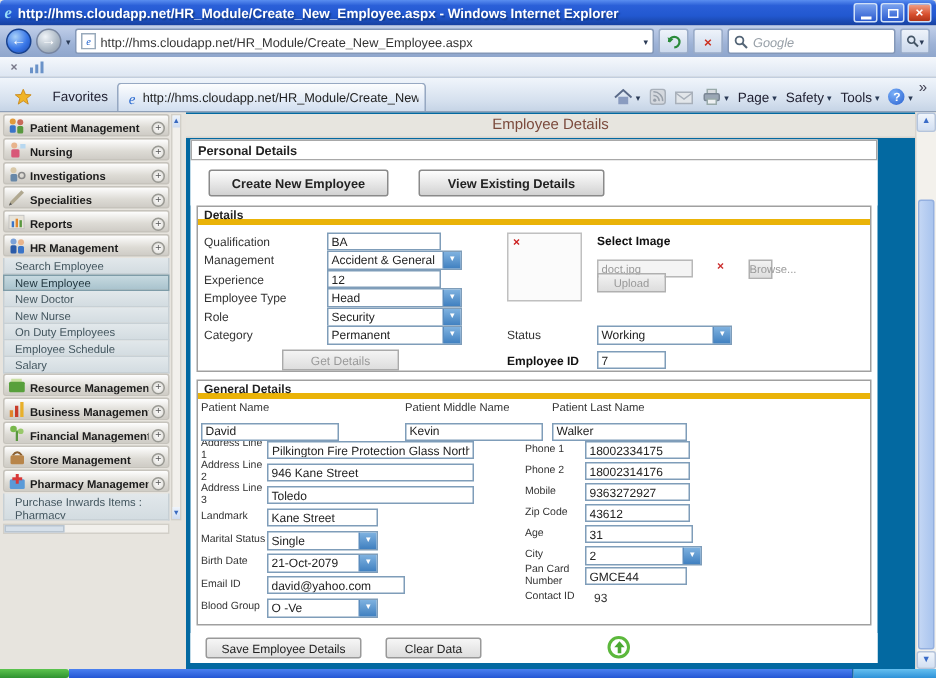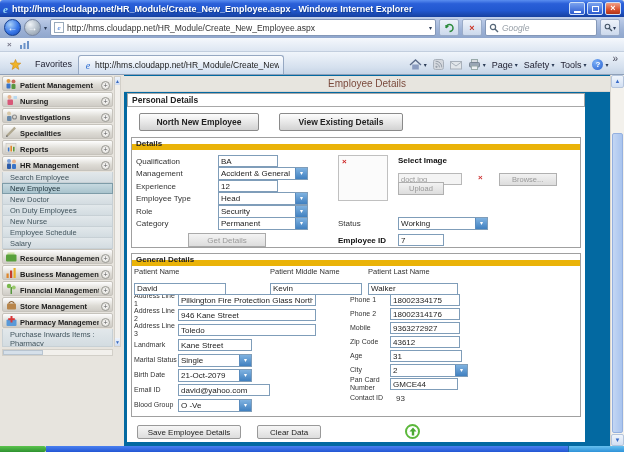--- a/index.html
+++ b/index.html
@@ -66,43 +66,43 @@
 
   .main{flex:1;position:relative;background:#0369a1;overflow:hidden}
   .ptitle{height:16px;margin-top:1px;background:#e7e5df;border-bottom:1px solid #d8d5cf;display:flex;align-items:center;justify-content:center;font-size:10px;color:#7b4a3c}
   .panel{margin:1px 25px 0 3px;background:#fff}
   .secbar{height:14px;border:1px solid #a8a8a8;background:#fff;display:flex;align-items:center;padding:0 4px;font-size:8.5px;font-weight:bold;color:#222}
   .btnrow{display:flex;gap:20px;padding:6px 0 6px 12px;background:#fff}
   .bigbtn{height:18px;background:linear-gradient(#fdfdfd,#e8e8e8 50%,#d2d2d2);border:1px solid #8a8a8a;border-radius:2px;font-size:8.5px;font-weight:bold;color:#222;display:flex;align-items:center;justify-content:center}
   .wb1{width:120px}.wb2{width:124px}
 
   .gbox{margin:0 4px 5px;border:1px solid #a0a0a0;background:#fff}
-  .gboxhead{height:12px;line-height:12px;padding-left:4px;font-size:8px;font-weight:bold;color:#222;border-bottom:6px solid #eab308}
+  .gboxhead{height:12px;line-height:12px;padding-left:4px;font-size:8px;font-weight:bold;color:#222;border-bottom:4px solid #eab308}
 
   .fin{height:12px;border:1px solid #7f9db9;font-size:8px;padding:0 2px;font-family:inherit;color:#222;background:#fff}
   .fsel{display:flex;height:13px;border:1px solid #7f9db9;background:#fff}
   .fselt{flex:1;font-size:8px;padding:0 2px;line-height:11px;white-space:nowrap;overflow:hidden;color:#222}
   .fselb{width:12px;flex:none;background:linear-gradient(#7fb2e0,#4080c0);border-left:1px solid #5a8cbe;color:#fff;font-size:6px;text-align:center;line-height:11px}
-  .w138{width:138px}.w92{width:92px}.w90{width:90px}.w78{width:78px}.w76{width:60px}.w74{width:74px}
+  .w138{width:138px}.w92{width:92px}.w90{width:90px}.w78{width:78px}.w76{width:76px}.w74{width:74px}
   .w72{width:72px}.w70{width:70px}.w68{width:68px}.w48{width:48px}.w46{width:46px}
 
   .dbody{position:relative;height:97px}
   .dleft{position:absolute;left:4px;top:5px}
   .drow{display:flex;align-items:center;height:12.5px}
   .dlabel{width:82px;font-size:8px;color:#333}
   .getbtn{margin:3px 0 0 52px;width:78px;height:14px;background:linear-gradient(#f4f4f4,#dddddd);border:1px solid #aaa;font-size:8px;color:#999;display:flex;align-items:center;justify-content:center}
   .dright{position:absolute;left:206px;top:5px;width:246px;height:92px}
   .imgbox{position:absolute;left:0;top:0;width:50px;height:46px;border:1px solid #c0c0c0;background:#fbfbfb}
   .redx{position:absolute;left:3px;top:1px;color:#cc2020;font-size:8px;font-weight:bold}
   .silabel{position:absolute;left:60px;top:1px;font-size:8px;font-weight:bold;color:#111}
   .filerow{position:absolute;left:60px;top:18px;display:flex;align-items:flex-start;gap:16px}
   .filein{width:64px;height:12px;border:1px solid #b8b8b8;background:#f4f4f4;font-size:7.5px;color:#999;padding:0 2px;line-height:11px;white-space:nowrap;overflow:hidden}
   .fredx{color:#cc3030;font-size:8px;font-weight:bold}
   .graybtn{background:linear-gradient(#f2f2f2,#dddddd);border:1px solid #b0b0b0;font-size:7.5px;color:#999;text-align:center}
-  .browsebtn{width:58px;height:13px;line-height:12px}
+  .browsebtn{width:16px;height:13px;line-height:12px}
   .uploadbtn{position:absolute;left:60px;top:27px;width:46px;height:13px;line-height:12px}
   .stlabel{position:absolute;left:0;top:64px;font-size:8px;color:#333}
   .stsel{position:absolute;left:60px;top:62px}
   .eidlabel{position:absolute;left:0;top:81px;font-size:8px;font-weight:bold;color:#111}
   .eidin{position:absolute;left:60px;top:79px}
 
   .gnames{position:relative;height:26px}
   .ncol{position:absolute;top:1px}
   .nc1{left:2px}.nc2{left:138px}.nc3{left:236px}
   .nlabel{display:block;font-size:7.5px;color:#333;margin-bottom:1px}
@@ -330,24 +330,24 @@
         <div class="ssub">
             <span>Search Employee</span>
           </div>
         <div class="ssub sel">
             <span>New Employee</span>
           </div>
         <div class="ssub">
             <span>New Doctor</span>
           </div>
         <div class="ssub">
+            <span>New Nurse</span>
+          </div>
+        <div class="ssub">
             <span>On Duty Employees</span>
-          </div>
-        <div class="ssub">
-            <span>New Nurse</span>
           </div>
         <div class="ssub">
             <span>Employee Schedule</span>
           </div>
         <div class="ssub">
             <span>Salary</span>
           </div>
 
         <div class="snode">
           <span class="sicon">
@@ -416,21 +416,21 @@
         </div>
     </div>
 
     <div class="main">
       <div class="ptitle">Employee Details</div>
       <div class="panel">
 
         <div class="secbar">Personal Details</div>
 
         <div class="btnrow">
-          <span class="bigbtn wb1">North New Employee</span>
+          <span class="bigbtn wb1">Create New Employee</span>
           <span class="bigbtn wb2">View Existing Details</span>
         </div>
 
         <div class="gbox">
           <div class="gboxhead">Details</div>
           <div class="dbody">
             <div class="dleft">
               <div class="drow">
                 <span class="dlabel">Qualification</span>
                 <input class="fin w76" value="BA" style="">

